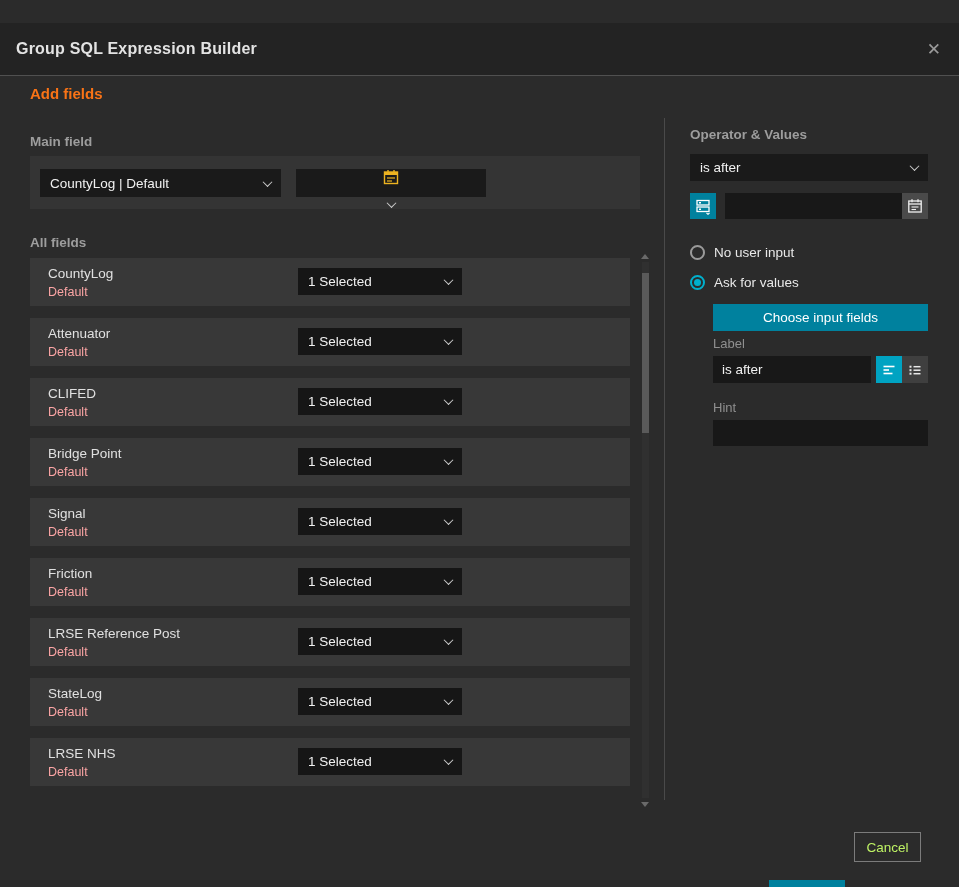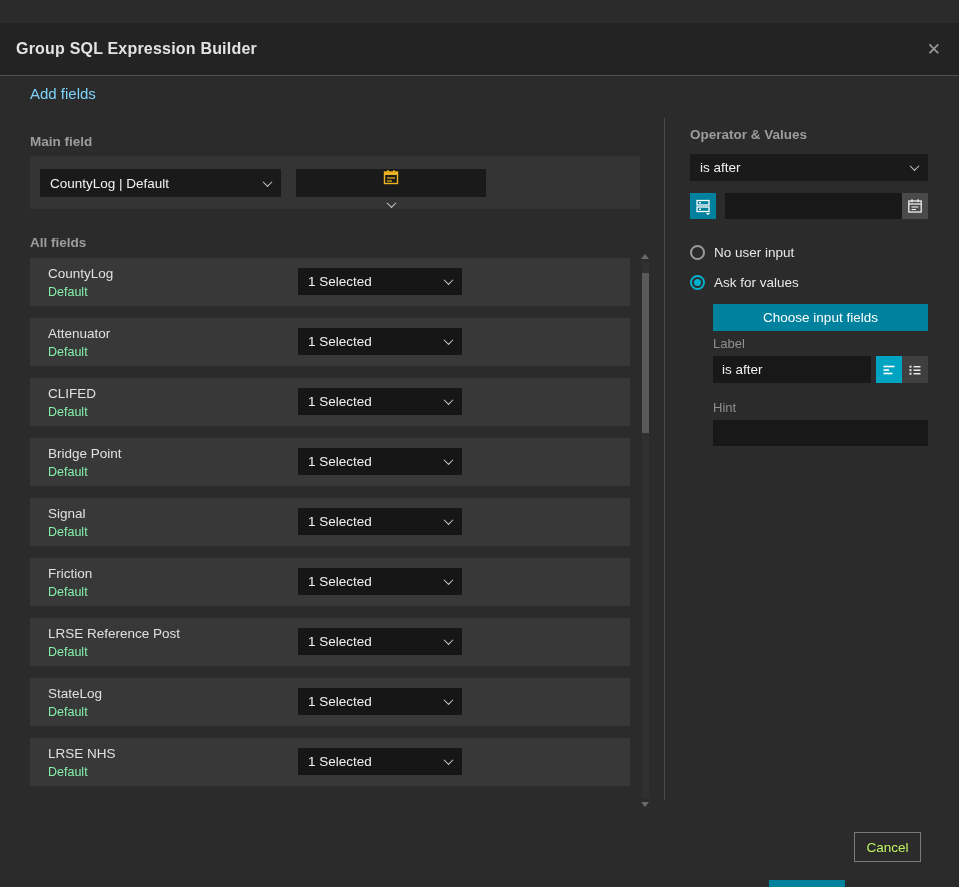--- a/index.html
+++ b/index.html
@@ -13,21 +13,21 @@
   .titlebar {
     position:absolute; left:0; top:0; width:959px; height:53px;
     background:#232323; border-bottom:1px solid #505050;
     display:flex; align-items:center; justify-content:space-between;
     padding:0 18px 0 16px;
     margin-top:23px;
   }
   .title { font-size:16px; font-weight:bold; color:#e3e3e3; letter-spacing:.2px; }
   .close-btn { color:#9a9a9a; font-size:17px; cursor:pointer; line-height:1; }
   
-  .h-add { position:absolute; left:30px; top:85px; font-size:15px; font-weight:normal; color:#7dd3fc; }
+  .h-add { position:absolute; left:30px; top:85px; font-size:15px; font-weight:bold; color:#f97316; }
   .h-sec { font-size:13.5px; font-weight:bold; color:#9d9d9d; }
   .h-main { position:absolute; left:30px; top:134px; }
   .h-all  { position:absolute; left:30px; top:235px; }
   .h-op   { position:absolute; left:690px; top:127px; }
   
   .select {
     background:#1a1a1a; color:#f1f1f1; font-size:13.5px;
     display:flex; align-items:center; padding:0 10px; gap:8px;
     height:28px; cursor:pointer;
   }
@@ -48,21 +48,21 @@
   }
   .sel-mainfield { position:absolute; left:10px; top:13px; width:241px; }
   .sel-maintype  { position:absolute; left:266px; top:13px; width:190px;flex-direction:column; }
   
   .fields-list { position:absolute; left:30px; top:258px; width:600px; }
   .frow {
     width:600px; height:48px; background:#383838; margin-bottom:12px;
     position:relative;
   }
   .frow .fname { position:absolute; left:18px; top:8px;  font-size:13.5px; color:#e0e0e0; }
-  .frow .fsub  { position:absolute; left:18px; top:27px; font-size:12.5px; color:#86efac; }
+  .frow .fsub  { position:absolute; left:18px; top:27px; font-size:12.5px; color:#fca5a5; }
   .frow .select { position:absolute; left:268px; top:10px; width:164px; height:27px; background:#161616; }
   
   .scrollbar { position:absolute; left:642px; top:262px; width:7px; height:536px; background:#303030; }
   .sb-thumb { position:absolute; left:0; top:11px; width:7px; height:160px; background:#5a5a5a; }
   .sb-up, .sb-dn { position:absolute; left:-1px; width:0; height:0; border-left:4px solid transparent; border-right:4px solid transparent; }
   .sb-up { top:-8px; border-bottom:5px solid #6a6a6a; }
   .sb-dn { bottom:-9px; border-top:5px solid #6a6a6a; }
   
   .vdivider { position:absolute; left:664px; top:118px; width:1px; height:682px; background:#4a4a4a; }
   

